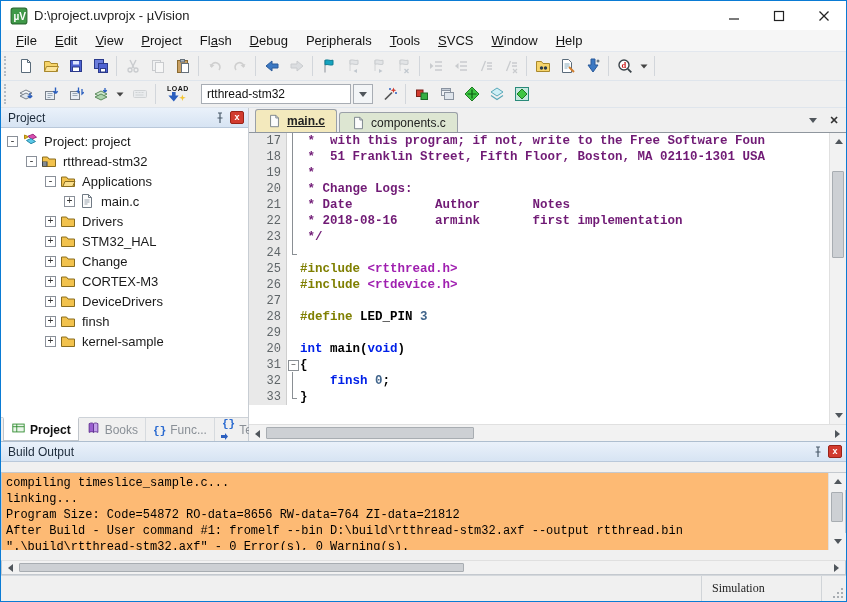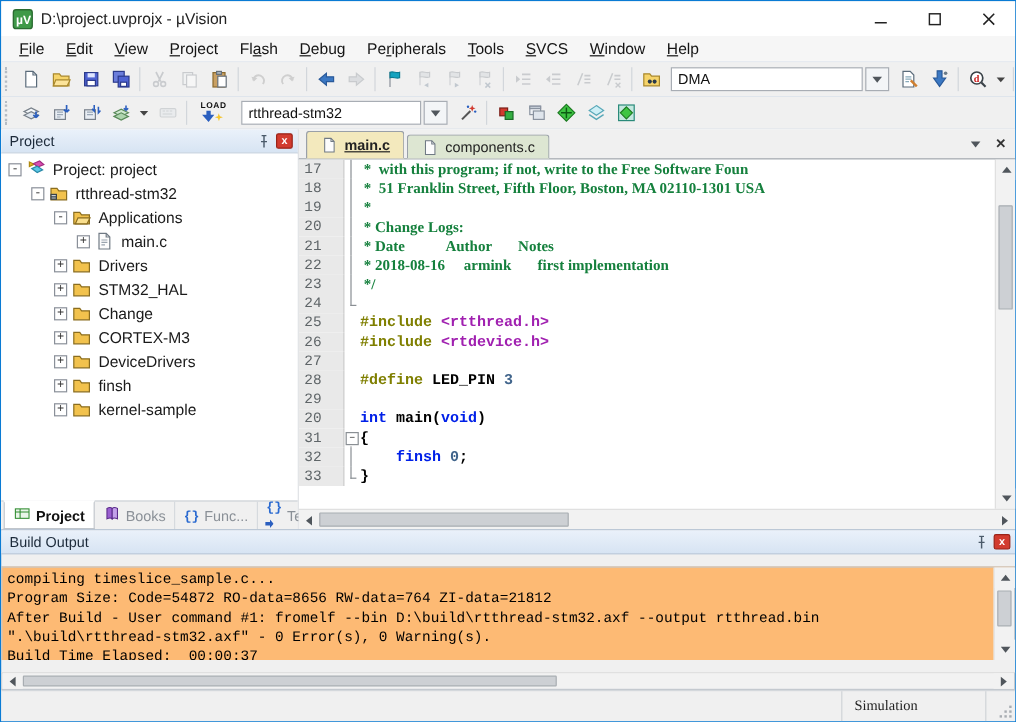--- a/index.html
+++ b/index.html
@@ -68,31 +68,31 @@
         border:1px solid #9aa0a8;border-bottom:none;border-radius:3px 3px 0 0;
         background:#dde6d2;font-size:12px;color:#222;}
   .etab.active{height:23px;background:#f3e9bd;font-weight:bold;}
   .etab.active .elabel{text-decoration:underline;}
   .tabbar .sp{flex:1;}
   .tabbtn{width:18px;height:18px;margin:0 3px 3px 0;display:flex;align-items:center;justify-content:center;}
   .xglyph{font-size:11px;font-weight:bold;color:#333;line-height:1;}
   .ebody{flex:1;display:flex;min-height:0;}
   .codewrap{flex:1;overflow:hidden;background:#fff;}
   .cl{height:16px;display:flex;white-space:pre;font:bold 12.5px "Liberation Mono",monospace;}
-  .ln{width:38px;flex:none;text-align:right;padding-right:18px;background:#e9e9e9;
+  .ln{width:38px;flex:none;text-align:right;padding-right:5px;background:#e9e9e9;
       color:#5f6568;border-right:1px solid #cfcfcf;font-weight:normal;font-size:12px;line-height:16px;}
   .fold{width:13px;flex:none;position:relative;}
   .fold.v::before{content:"";position:absolute;left:5px;top:0;bottom:0;border-left:1px solid #8a8f94;}
   .fold.e::before{content:"";position:absolute;left:5px;top:0;height:9px;width:4px;
                   border-left:1px solid #8a8f94;border-bottom:1px solid #8a8f94;}
   .fold.m::before{content:"–";position:absolute;left:1px;top:3px;width:9px;height:9px;border:1px solid #8a8f94;
                   background:#fff;font:9px/8px "Liberation Mono",monospace;text-align:center;color:#333;}
   .fold.m::after{content:"";position:absolute;left:5px;top:15px;bottom:0;border-left:1px solid #8a8f94;}
   .ct{line-height:16px;}
-  .cm{color:#15803d;font-family:Liberation Serif, serif;} .pp{color:#7f7f00;} .inc{color:#a020b0;} .kw{color:#0020e8;}
+  .cm{color:#701a75;} .pp{color:#7f7f00;} .inc{color:#a020b0;} .kw{color:#0020e8;}
   .num{color:#40648b;} .pl{color:#000;}
   
   .vsb{width:17px;flex:none;background:#f2f2f2;border-left:1px solid #e0e0e0;display:flex;flex-direction:column;}
   .hsb{height:17px;flex:none;background:#f2f2f2;border-top:1px solid #e0e0e0;display:flex;}
   .sbtn{width:17px;height:17px;flex:none;display:flex;align-items:center;justify-content:center;background:#f2f2f2;}
   .track{flex:1;position:relative;}
   .thumbv{position:absolute;left:2px;right:2px;background:#cdd0d4;border:1px solid #a8adb2;border-radius:1px;}
   .thumbh{position:absolute;top:2px;bottom:2px;background:#cdd0d4;border:1px solid #a8adb2;border-radius:1px;}
   
   .bpanel{height:134px;flex:none;display:flex;flex-direction:column;border-top:1px solid #aebecf;gap:10px;}
@@ -282,26 +282,20 @@
         </span>
         <span class="sep"></span>
         <span class="tb">
           <svg viewBox="0 0 16 16" width="16" height="16">
             <path d="M1.5 3.5h5l1.5 2h6.5v8h-13z" fill="#f6d46a" stroke="#a9882c"></path>
             <circle cx="6.5" cy="10" r="1.7" fill="#2a3a4a"></circle>
             <circle cx="10.5" cy="10" r="1.7" fill="#2a3a4a"></circle>
           </svg>
         </span>
       </div>
-    <div class="combo">
-      <input readonly="" style="width: 160px;" value="DMA">
-      <span class="drop">
-          <span class="tri-d"></span>
-        </span>
-    </div>
     <div class="tbgrp" id="tb1b">
         <span class="tb">
           <svg viewBox="0 0 16 16" width="16" height="16">
             <path d="M2.5 1.5h6l3 3v10h-9z" fill="#fff" stroke="#5a6b7a"></path>
             <path d="M4.5 6h5M4.5 8h5M4.5 10h3" stroke="#8ab" stroke-width="1"></path>
             <path d="M9 9l5 5" stroke="#d07f2f" stroke-width="2"></path>
           </svg>
         </span>
         <span class="tb">
           <svg viewBox="0 0 16 16" width="16" height="16">
@@ -631,21 +625,21 @@
       <span>Build Output</span>
       <span class="sp"></span>
       <span class="pin">
           <svg width="12" height="12" viewBox="0 0 12 12">
             <path d="M4 1h4M6 1v5M3.5 6h5M6 6v5" stroke="#4a5a6a" stroke-width="1.2" fill="none"></path>
           </svg>
         </span>
       <span class="xbtn">x</span>
     </div>
     <div class="bbody">
-      <div class="blines" id="build-lines"><div>compiling timeslice_sample.c...</div><div>Program Size: Code=54872 RO-data=8656 RW-data=764 ZI-data=21812</div><div>After Build - User command #1: fromelf --bin D:\build\rtthread-stm32.axf --output rtthread.bin</div><div>".\build\rtthread-stm32.axf" - 0 Error(s), 0 Warning(s).</div><div>Build Time Elapsed:  00:00:37</div></div>
+      <div class="blines" id="build-lines"><div>compiling timeslice_sample.c...</div><div>linking...</div><div>Program Size: Code=54872 RO-data=8656 RW-data=764 ZI-data=21812</div><div>After Build - User command #1: fromelf --bin D:\build\rtthread-stm32.axf --output rtthread.bin</div><div>".\build\rtthread-stm32.axf" - 0 Error(s), 0 Warning(s).</div><div>Build Time Elapsed:  00:00:37</div></div>
       <div class="vsb">
         <span class="sbtn">
             <span class="tri-u"></span>
           </span>
         <span class="track">
             <span class="thumbv" style="top:4%;height:70%"></span>
           </span>
         <span class="sbtn">
             <span class="tri-d"></span>
           </span>

